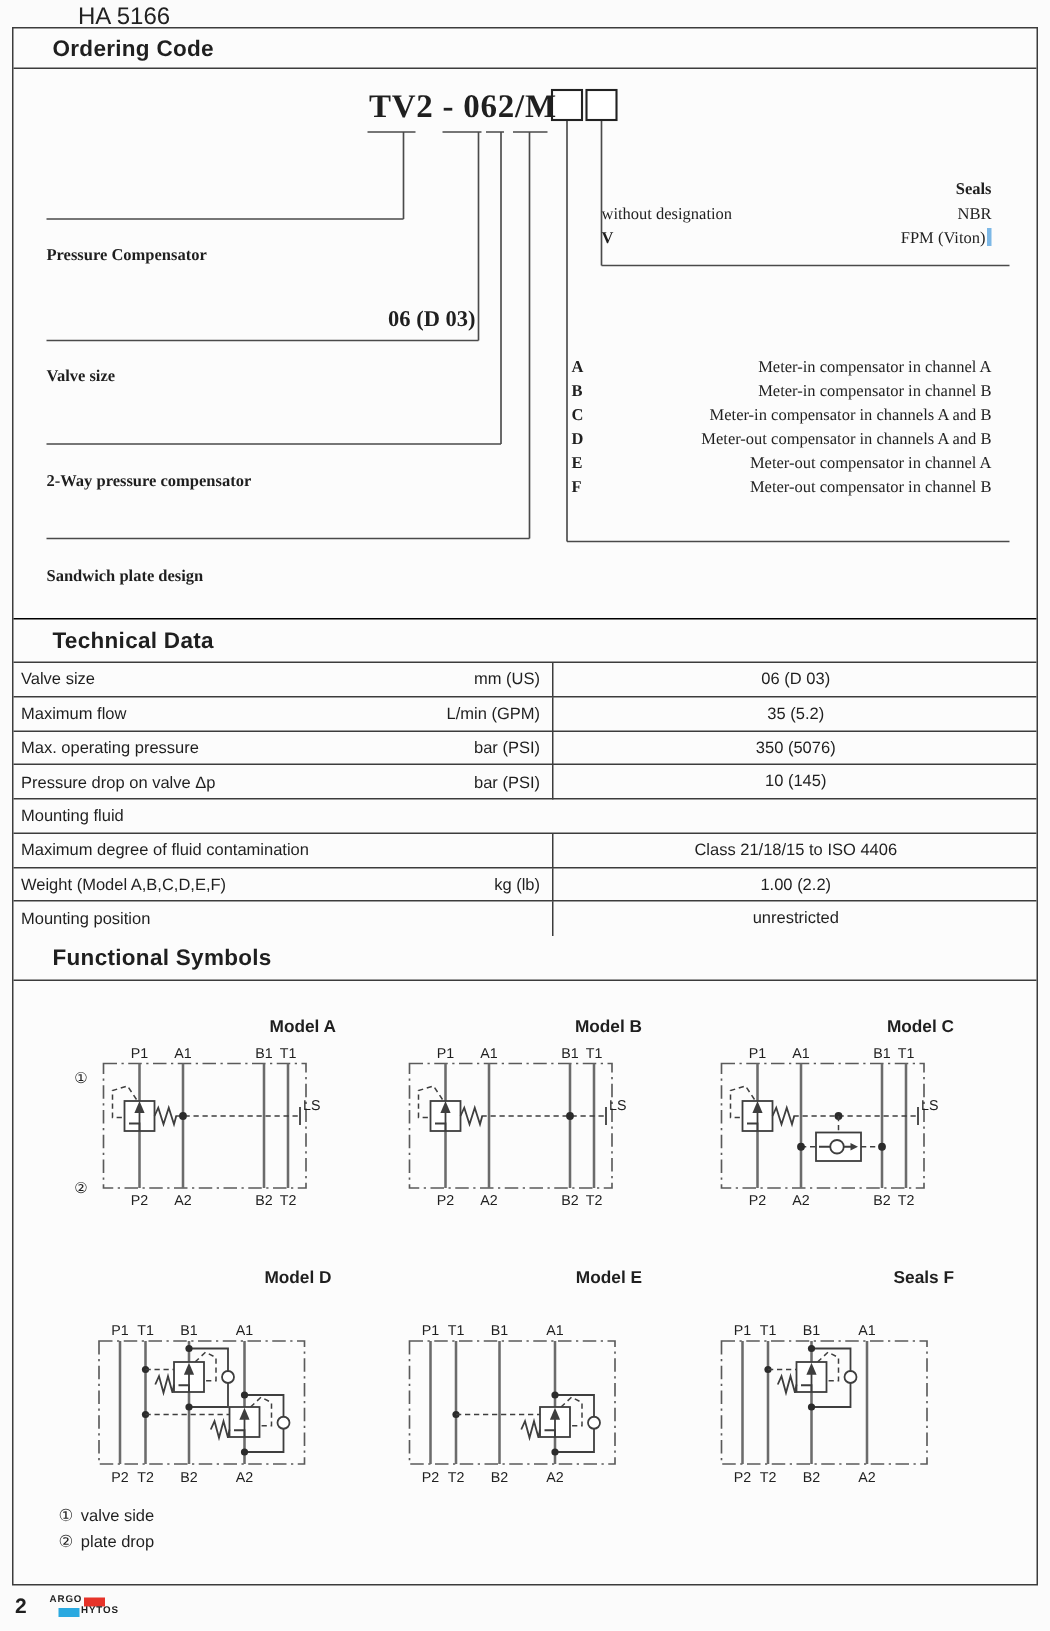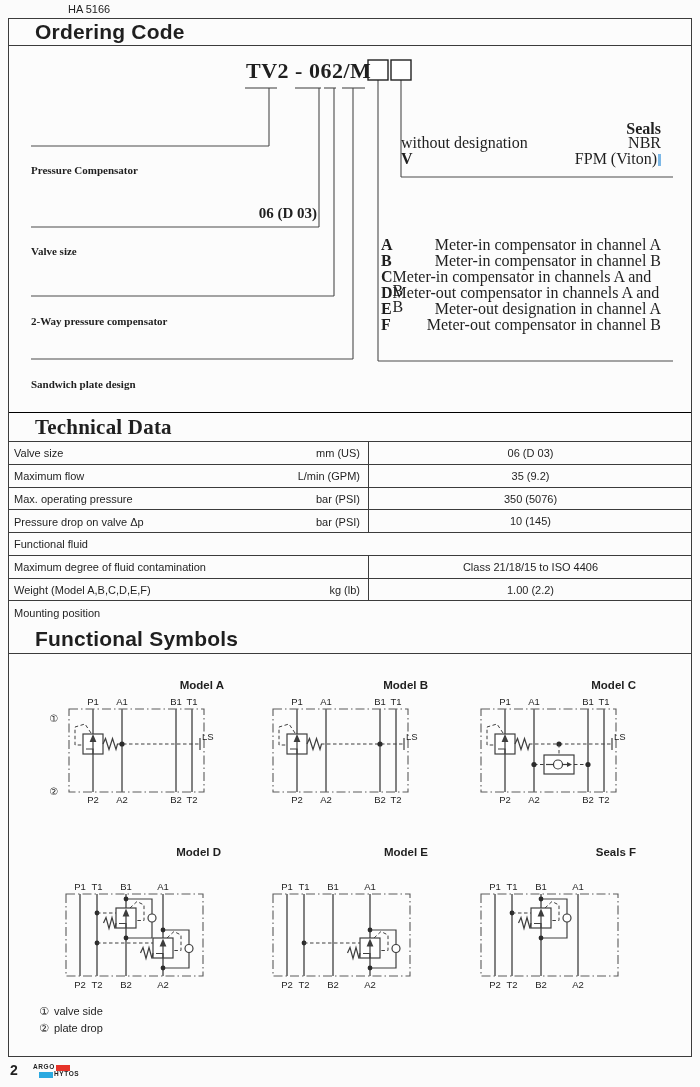--- a/index.html
+++ b/index.html
@@ -1,31 +1,31 @@
 <!DOCTYPE html>
 <html><head>
 <meta charset="utf-8">
 <style>
   html,body{margin:0;padding:0;background:#fbfbfb;}
   .page{position:relative;width:700px;height:1087px;background:#fbfbfb;
         font-family:"Liberation Sans","DejaVu Sans",sans-serif;color:#1f1f1f;overflow:hidden;}
-  .doc-code{position:absolute;left:24px;top:3px;font-size:11px;color:#222;padding-left:44px;}
+  .doc-code{position:absolute;left:8px;top:3px;font-size:16px;color:#222;padding-left:44px;}
   .sheet{position:absolute;left:8px;top:18px;width:684px;height:1039px;border:1px solid #3c3c3c;
          background:#fcfcfc;box-sizing:border-box;}
   .band{box-sizing:border-box;border-bottom:1px solid #3c3c3c;display:flex;align-items:center;}
-  .band .btitle{font-size:21px;font-weight:bold;padding-left:26px;letter-spacing:.2px;}
+  .band .btitle{font-size:15px;font-weight:bold;padding-left:26px;letter-spacing:.2px;}
   .ordering-band{height:27px;}
-  .tech-band{height:29px;font-family:Liberation Serif, serif;}
+  .tech-band{height:29px;}
   .func-band{height:30px;}
   .ordering-body{position:relative;height:367px;box-sizing:border-box;border-bottom:1px solid #000000;font-family:Liberation Serif, serif;}
   .olines{position:absolute;left:0;top:0;}
   .ocode{position:absolute;left:237px;top:12px;font-size:22px;font-weight:bold;letter-spacing:.5px;white-space:pre;}
   .olabel{position:absolute;font-size:11px;font-weight:bold;margin-top:36px;}
   .oval{position:absolute;font-size:15px;font-weight:bold;}
-  .oblock{position:absolute;font-size:16px;}
+  .oblock{position:absolute;font-size:11px;}
   .oblock .btitle2{font-weight:bold;text-align:right;height:16px;}
   .orow{display:flex;justify-content:space-between;height:16px;line-height:14px;}
   .orow .rcode{font-weight:bold;}
   .cursor-art{display:inline-block;width:3px;height:12px;background:#7db8e6;vertical-align:-2px;margin-left:1px;}
   
   .ttable{height:182px;}
   .trow{display:grid;grid-template-columns:212px 147px 324px;height:22.75px;box-sizing:border-box;
         border-bottom:1px solid #3c3c3c;align-items:center;font-size:11px;}
   .trow:last-child{border-bottom:none;}
   .tlabel{padding-left:5px;}
@@ -128,21 +128,21 @@
         <div class="orow">
           <span class="rcode">C</span>
           <span>Meter-in compensator in channels A and B</span>
         </div>
         <div class="orow">
           <span class="rcode">D</span>
           <span>Meter-out compensator in channels A and B</span>
         </div>
         <div class="orow">
           <span class="rcode">E</span>
-          <span>Meter-out designation in channel A</span>
+          <span>Meter-out compensator in channel A</span>
         </div>
         <div class="orow">
           <span class="rcode">F</span>
           <span>Meter-out compensator in channel B</span>
         </div>
       </div>
     </div>
 
     <div class="band tech-band">
       <div class="btitle">Technical Data</div>
@@ -150,49 +150,50 @@
 
     <div class="ttable">
       <div class="trow">
         <div class="tlabel">Valve size</div>
         <div class="tunit">mm (US)</div>
         <div class="tvalue">06 (D 03)</div>
       </div>
       <div class="trow">
         <div class="tlabel">Maximum flow</div>
         <div class="tunit">L/min (GPM)</div>
-        <div class="tvalue">35 (9.2)</div>
+        <div class="tvalue">35 (5.2)</div>
       </div>
       <div class="trow">
         <div class="tlabel">Max. operating pressure</div>
         <div class="tunit">bar (PSI)</div>
         <div class="tvalue">350 (5076)</div>
       </div>
       <div class="trow">
         <div class="tlabel">Pressure drop on valve Δp</div>
         <div class="tunit">bar (PSI)</div>
         <div class="tvalue">10 (145)</div>
       </div>
       <div class="trow">
-        <div class="tlabel">Functional fluid</div>
+        <div class="tlabel">Mounting fluid</div>
         <div class="tunit"></div>
       </div>
       <div class="trow">
         <div class="tlabel">Maximum degree of fluid contamination</div>
         <div class="tunit"></div>
         <div class="tvalue">Class 21/18/15 to ISO 4406</div>
       </div>
       <div class="trow">
         <div class="tlabel">Weight (Model A,B,C,D,E,F)</div>
         <div class="tunit">kg (lb)</div>
         <div class="tvalue">1.00 (2.2)</div>
       </div>
       <div class="trow">
         <div class="tlabel">Mounting position</div>
         <div class="tunit"></div>
+        <div class="tvalue">unrestricted</div>
       </div>
     </div>
 
     <div class="band func-band">
       <div class="btitle">Functional Symbols</div>
     </div>
 
     <div class="func-body">
 
       <div class="mtitle" style="left:40px;top:25px;">Model A</div>

